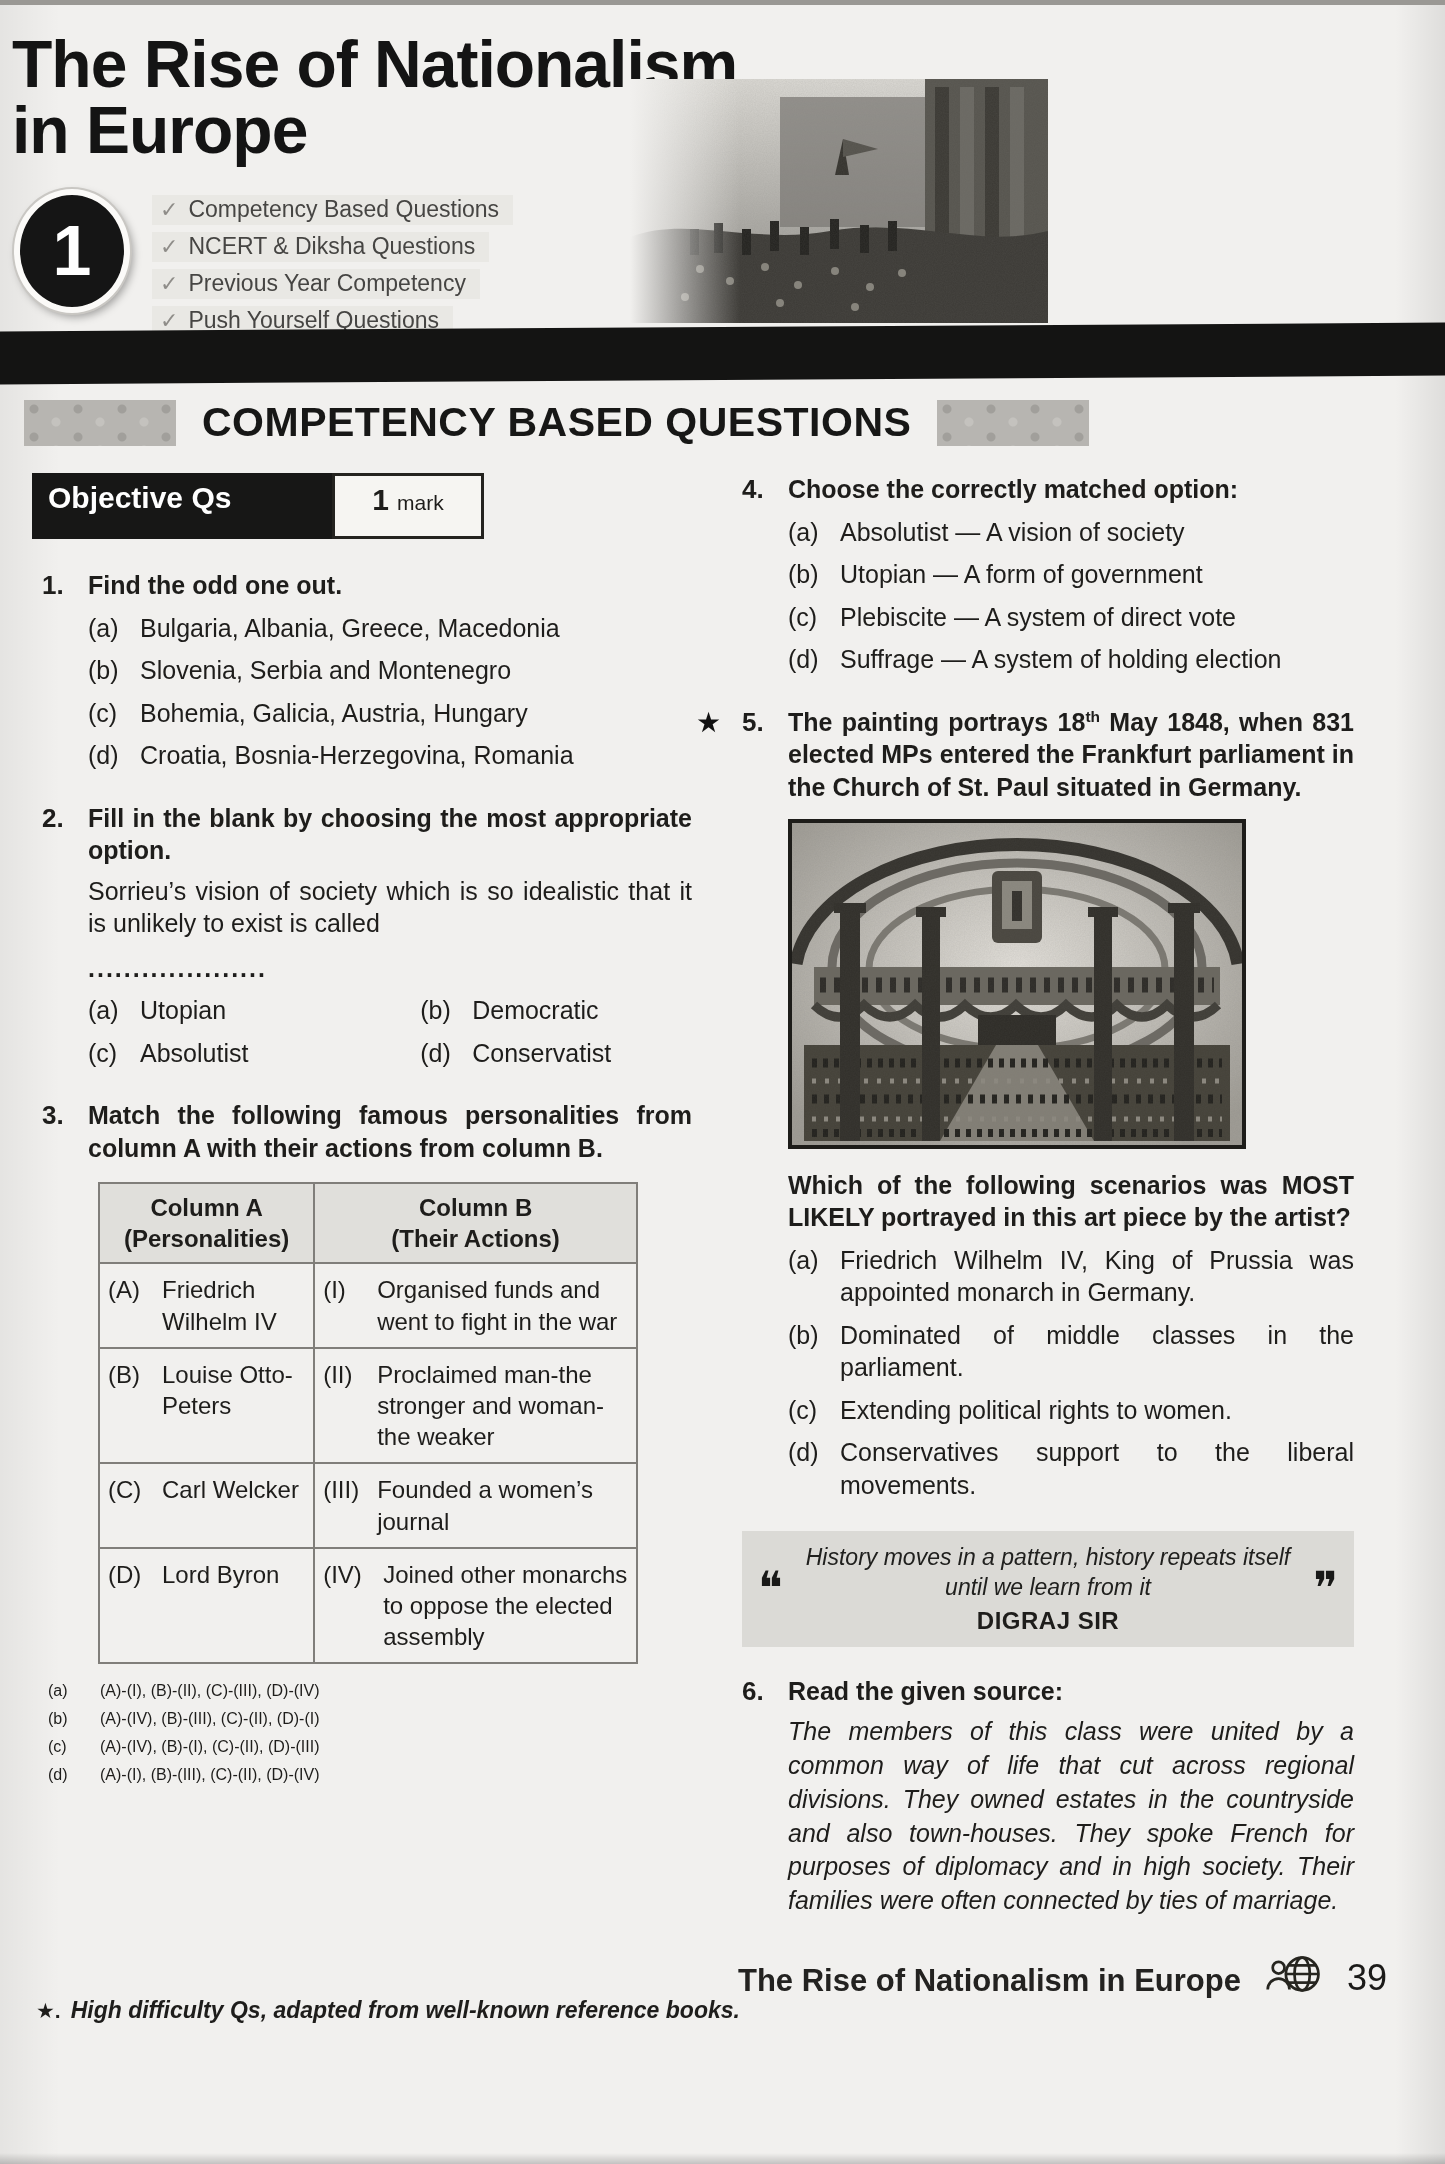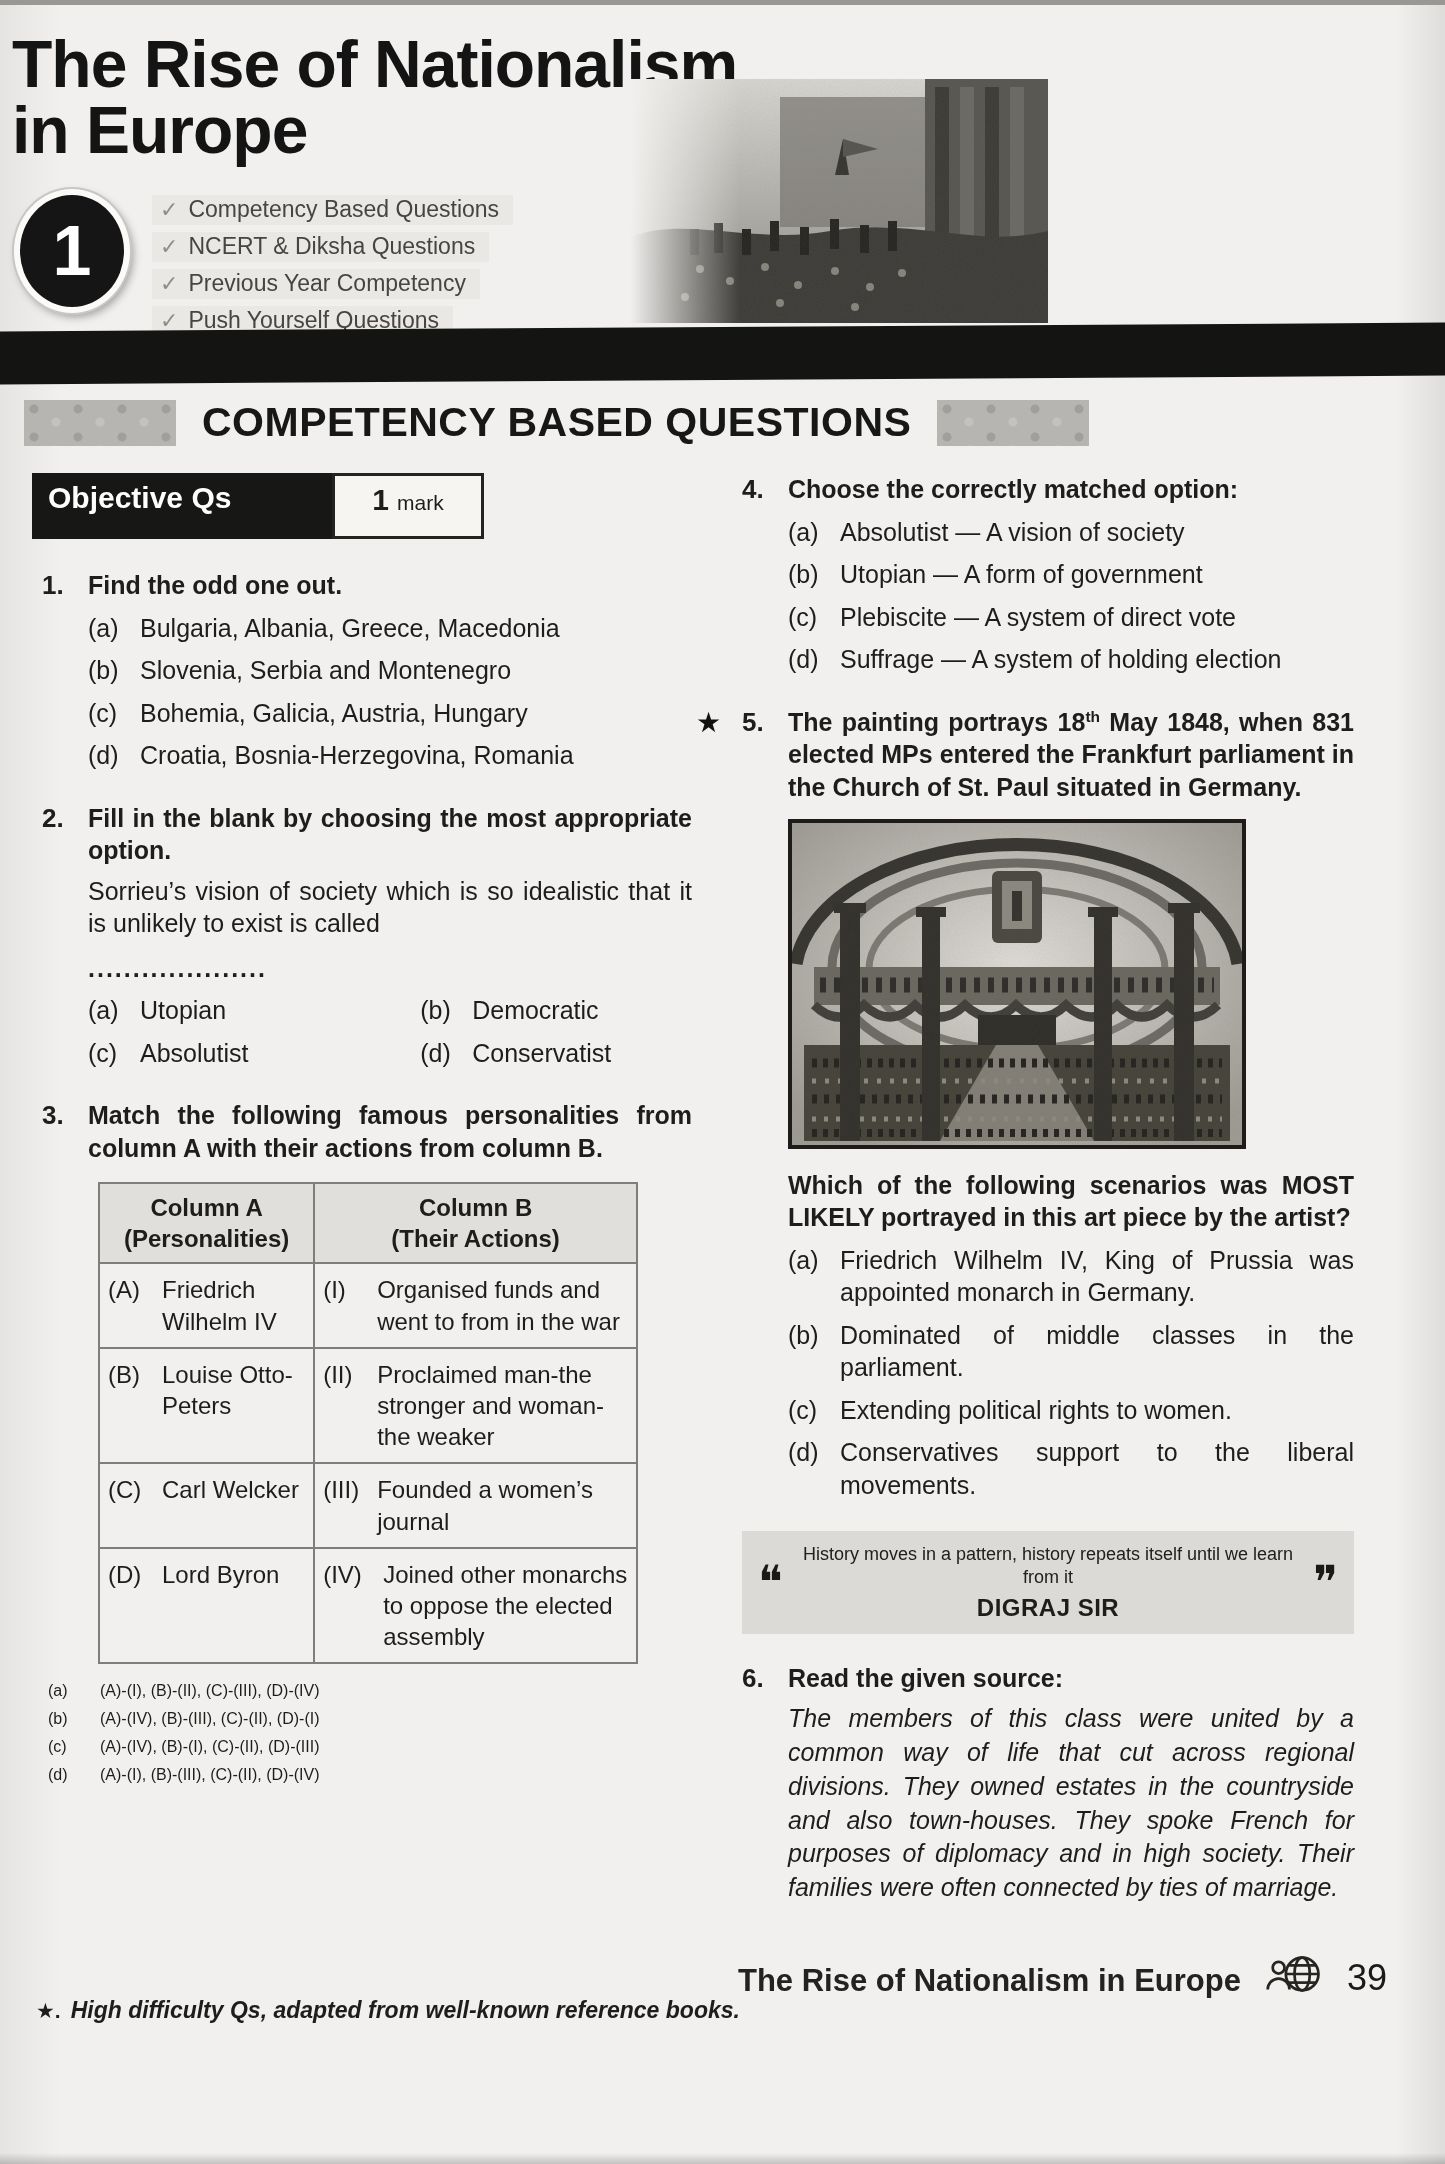--- a/index.html
+++ b/index.html
@@ -78,21 +78,21 @@
 
   .star-marker{position:absolute;left:-46px;top:0px;font-size:28px;color:#111;}
   .sup{font-size:0.62em;vertical-align:super;font-weight:bold;}
 
   .painting{margin:16px 0 12px 0;width:458px;display:block;}
 
   .quote-box{background:#dbdad6;display:flex;align-items:center;gap:14px;
     padding:12px 16px;margin:4px 0 28px 0;}
   .quote-open,.quote-close{font-size:46px;line-height:0.6;color:#191918;flex:0 0 auto;}
   .quote-mid{flex:1;text-align:center;}
-  .quote-text{font-size:18px;line-height:1.3;color:#20201e;}
+  .quote-text{font-style:italic;font-size:23px;line-height:1.3;color:#20201e;}
   .quote-author{font-weight:bold;font-size:24px;margin-top:4px;letter-spacing:0.5px;}
 
   .source-text{font-style:italic;text-align:justify;margin-top:8px;line-height:1.35;}
 
   .footnote{position:absolute;left:36px;top:1992px;font-size:23px;font-weight:bold;
     font-style:italic;display:flex;align-items:baseline;}
   .footnote .marker{font-style:normal;margin-right:10px;font-size:21px;}
 
   .footer{position:absolute;top:1948px;right:58px;display:flex;align-items:flex-end;gap:24px;}
   .footer-title{font-size:31px;font-weight:bold;color:#232220;}
@@ -280,21 +280,21 @@
         <tr>
           <td>
                 <div class="cellflex">
                   <span class="cl">(A)</span>
                   <span class="ct">Friedrich Wilhelm IV</span>
                 </div>
               </td>
           <td>
                 <div class="cellflex">
                   <span class="cl">(I)</span>
-                  <span class="ct">Organised funds and went to from in the war</span>
+                  <span class="ct">Organised funds and went to fight in the war</span>
                 </div>
               </td>
         </tr>
         <tr>
           <td>
                 <div class="cellflex">
                   <span class="cl">(B)</span>
                   <span class="ct">Louise Otto-Peters</span>
                 </div>
               </td>

